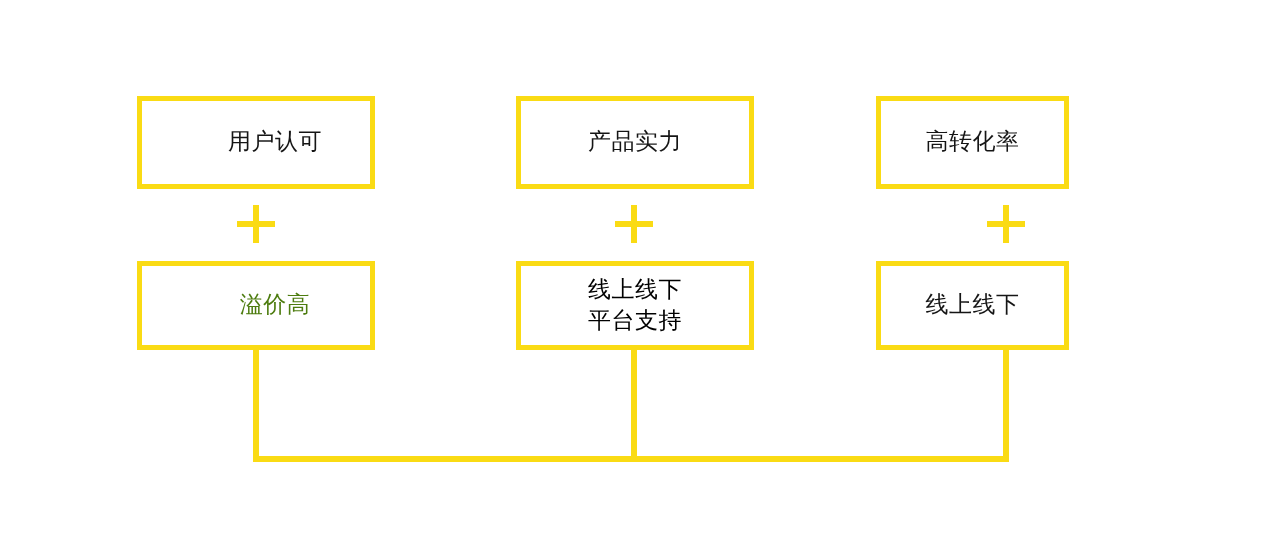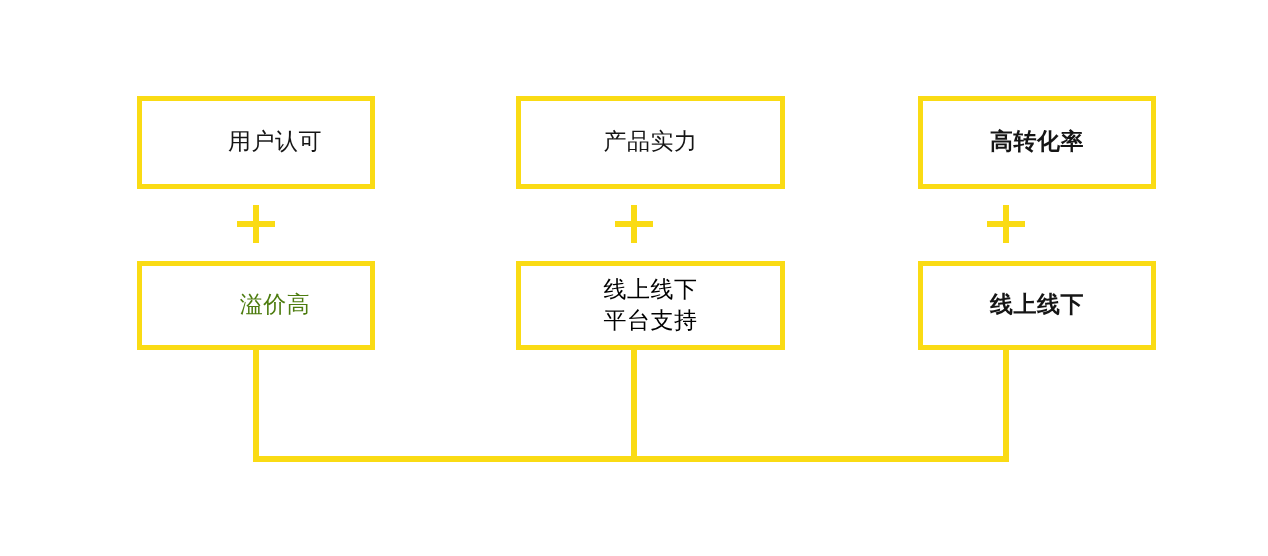--- a/index.html
+++ b/index.html
@@ -33,22 +33,22 @@
     font-size: 23px;
     line-height: 1.32;
     color: #151515;
     letter-spacing: 0.5px;
     white-space: pre-line;
     user-select: none;
   }
 
   
   .col-1 { left: 137px; width: 238px; padding-left: 38px; }
-  .col-2 { left: 516px; width: 269px; }
-  .col-3 { left: 918px; width: 238px; font-weight: bold; }
+  .col-2 { left: 516px; width: 238px; }
+  .col-3 { left: 876px; width: 193px; }
 
   .row-top    { top: 96px;  height: 93px; }
   .row-bottom { top: 261px; height: 89px; }
 
   
   .plus {
     position: absolute;
     width: 38px;
     height: 38px;
   }

